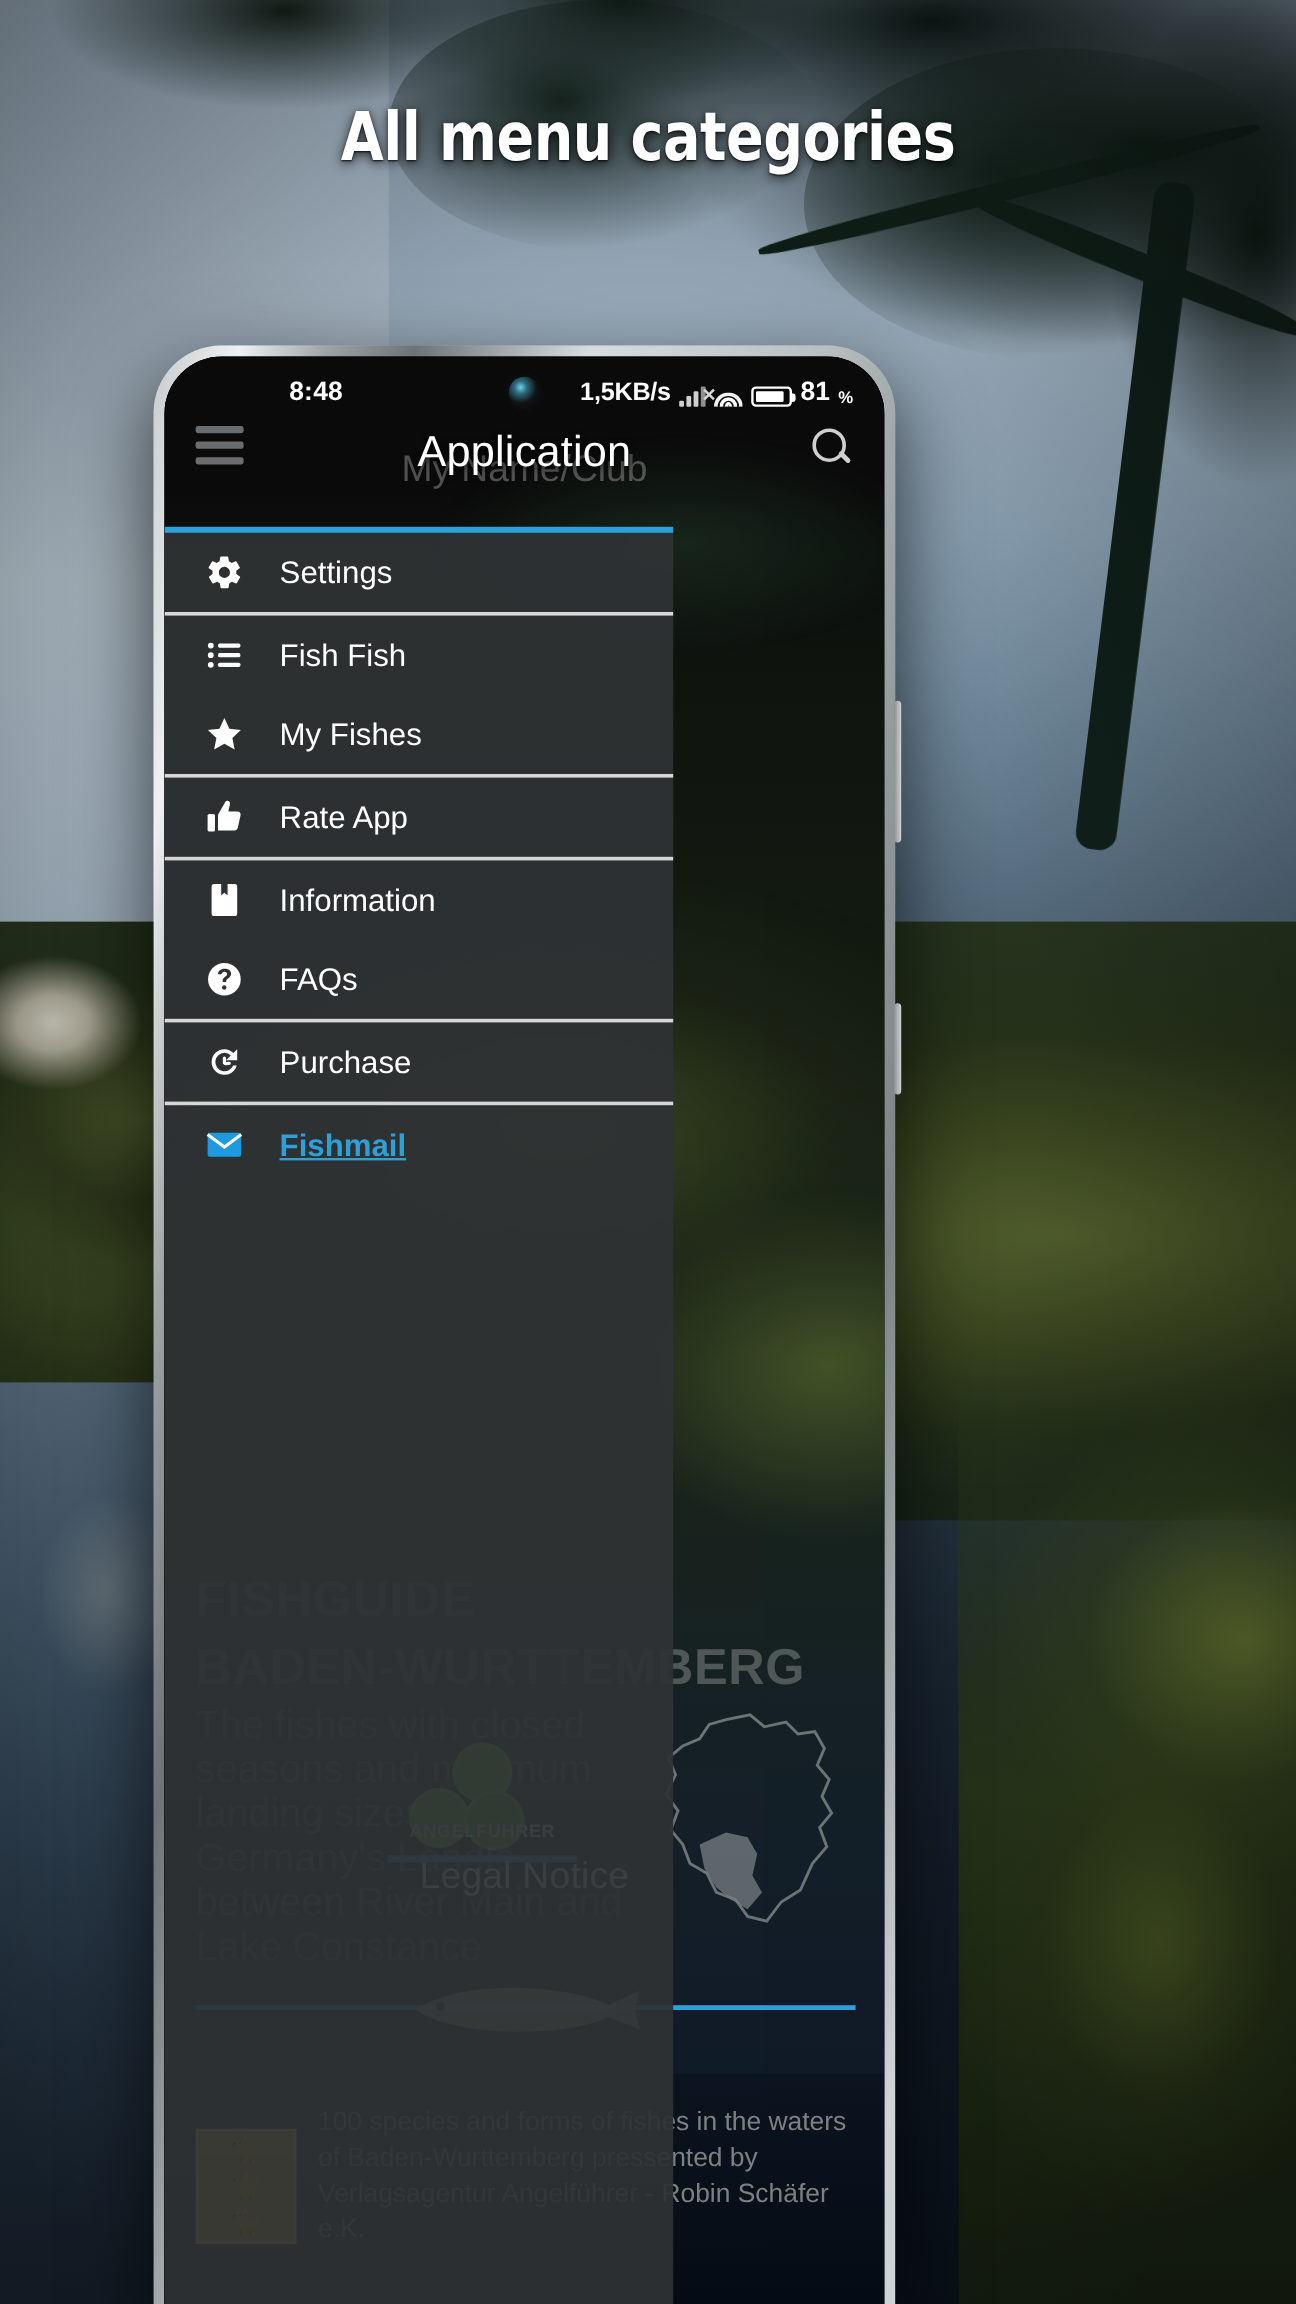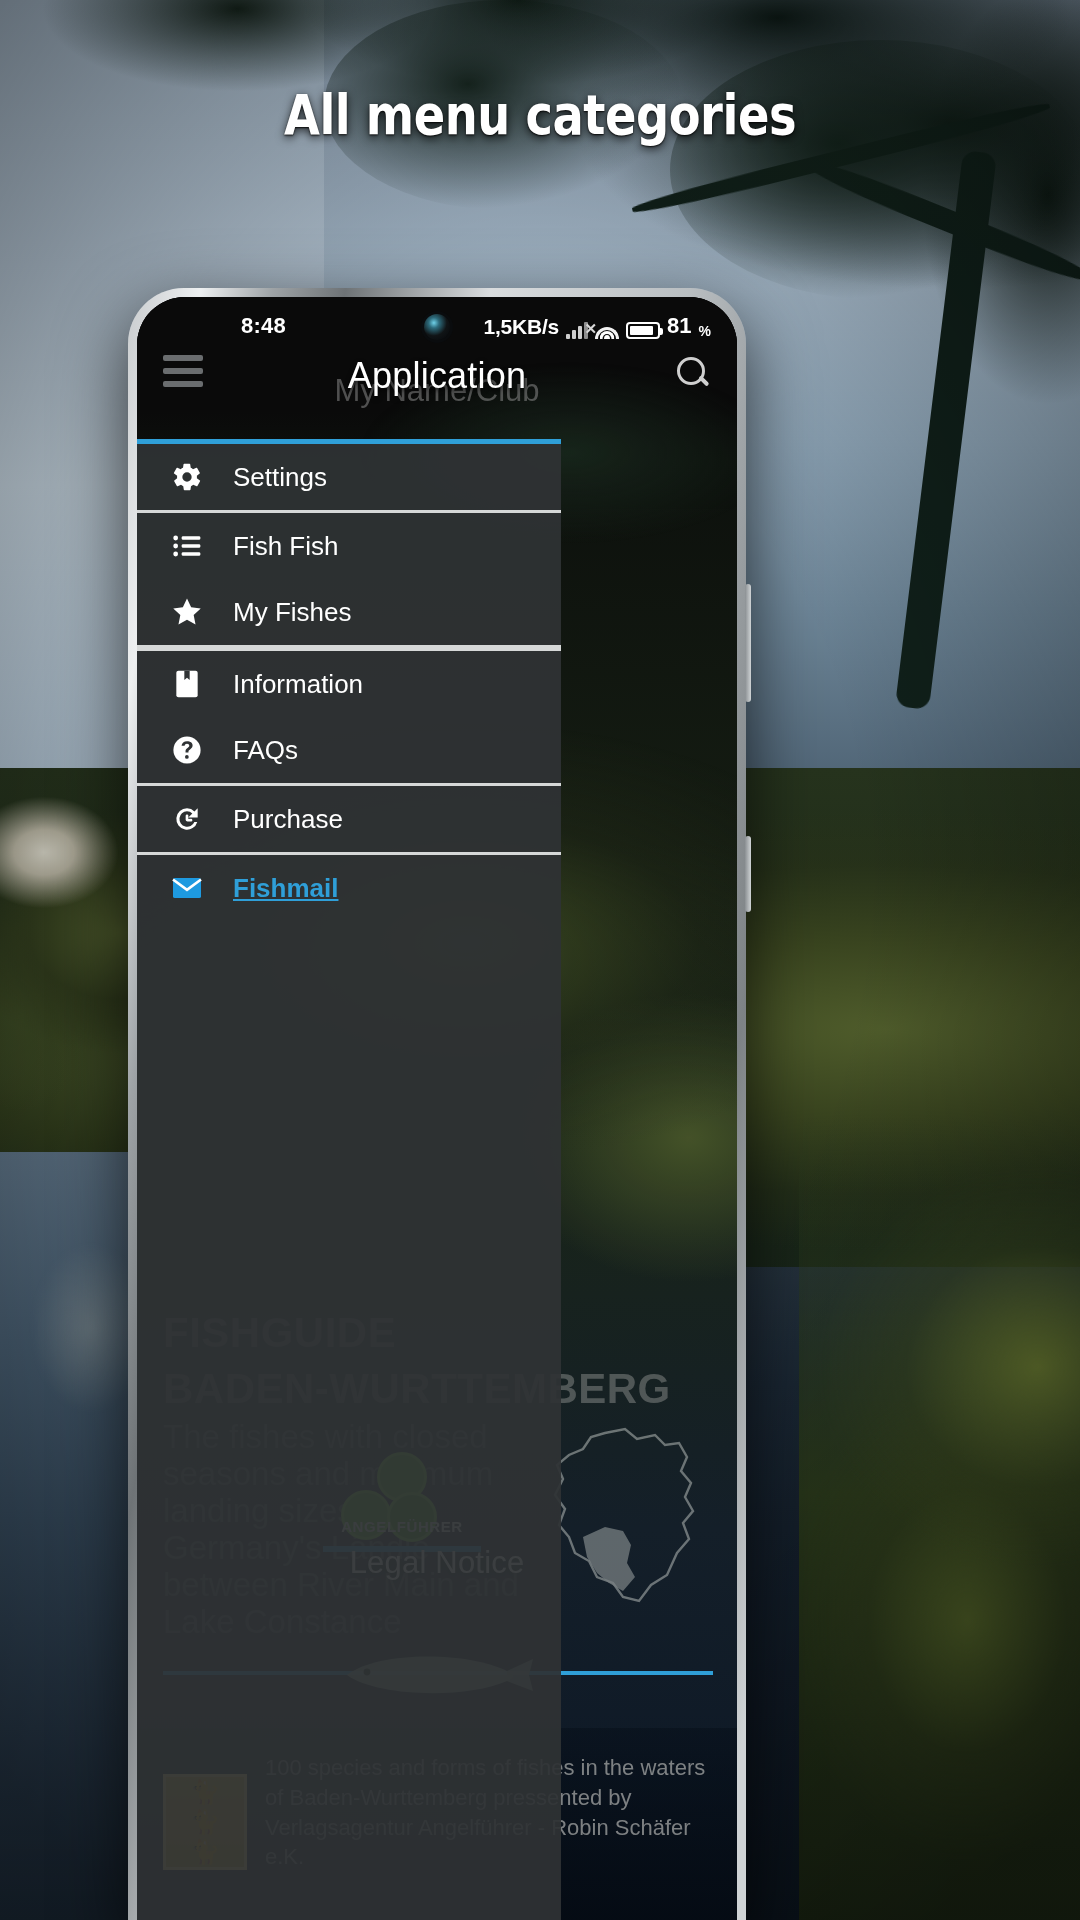--- a/index.html
+++ b/index.html
@@ -431,20 +431,29 @@
             <span class="m-ico">
               <svg class="ic" viewBox="0 0 24 24">
                   <path d="M12 1.8l3.1 6.6 7.2.9-5.3 5 1.4 7.1L12 17.9 5.6 21.4 7 14.3 1.7 9.3l7.2-.9z"></path>
                 </svg>
             </span>
             <span class="m-label">My Fishes</span>
           </div>
         </div>
 
         <div class="drawer-group">
+          <div class="m-item">
+            <span class="m-ico">
+              <svg class="ic" viewBox="0 0 24 24">
+                  <rect x="1.5" y="10" width="4.6" height="11" rx="1"></rect>
+                  <path d="M8 10.4l4.6-8a1.6 1.6 0 012.9 1.2l-1 4.8h5.6a2 2 0 012 2.4l-1.7 7.6a2.4 2.4 0 01-2.3 1.9H8z"></path>
+                </svg>
+            </span>
+            <span class="m-label">Rate App</span>
+          </div>
         </div>
 
         <div class="drawer-group">
           <div class="m-item">
             <span class="m-ico">
               <svg class="ic" viewBox="0 0 24 24">
                   <rect x="4" y="2" width="16" height="20" rx="1.6"></rect>
                   <path d="M10 2h4v7l-2-1.6L10 9z" fill="#2f3234"></path>
                 </svg>
             </span>

